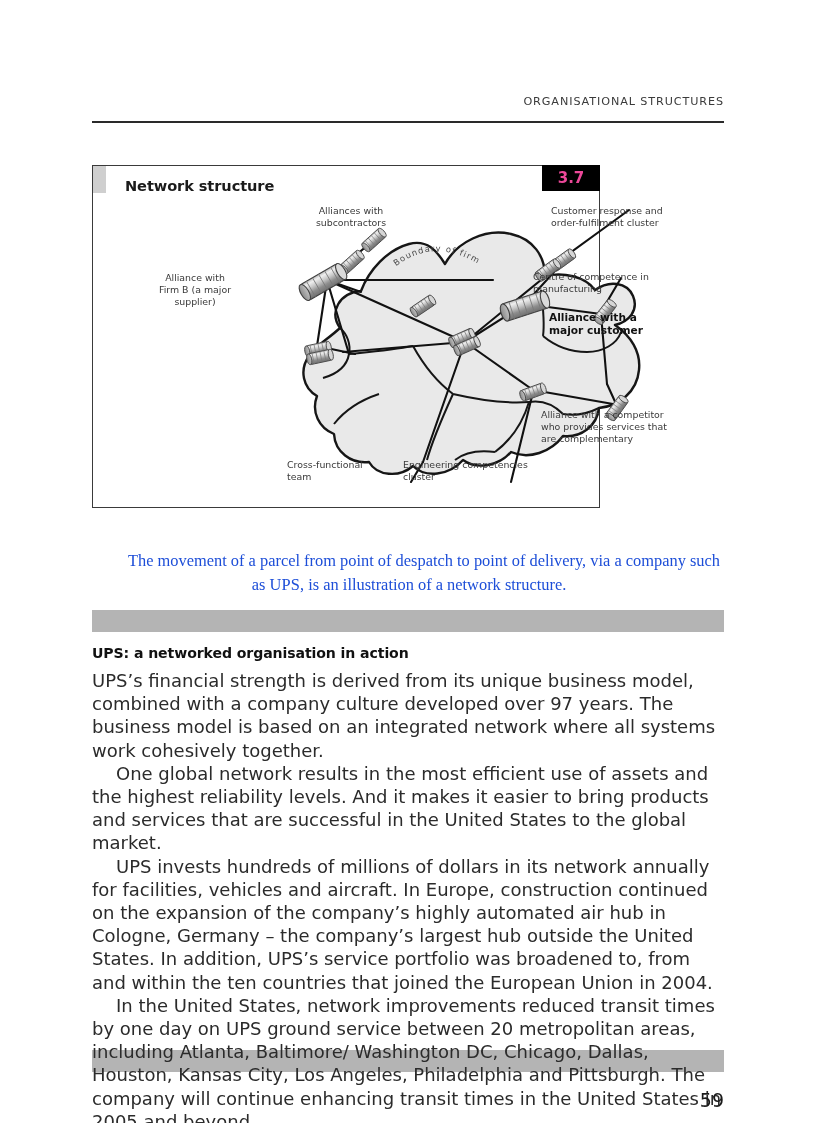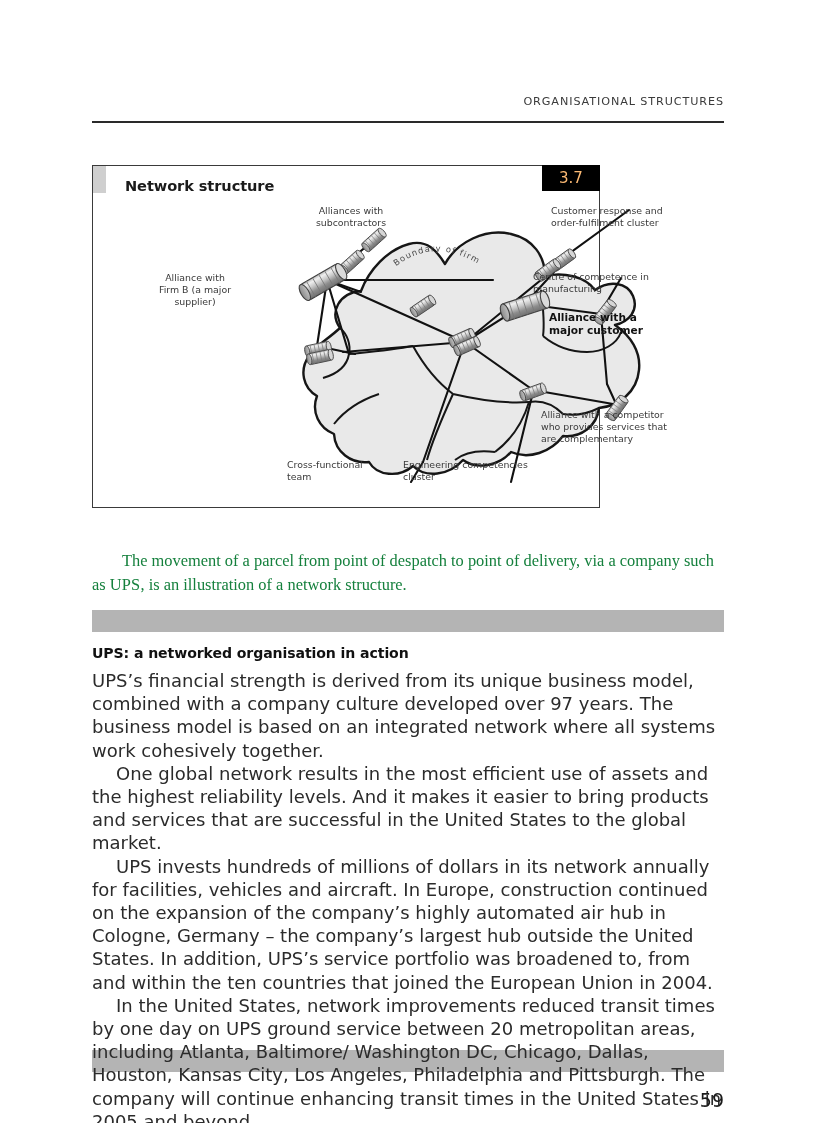--- a/index.html
+++ b/index.html
@@ -74,24 +74,24 @@
     color: #1b1b1b;
     letter-spacing: -0.1px;
   }
   .figure-badge {
     position: absolute;
     right: -1px;
     top: -1px;
     width: 58px;
     height: 26px;
     background: #000000;
-    color: #fdba74;
+    color: #ec4899;
     font-family: "DejaVu Sans", sans-serif;
     font-size: 15px;
-    font-weight: normal;
+    font-weight: bold;
     display: flex;
     align-items: center;
     justify-content: center;
     letter-spacing: 0px;
     text-align: center;
   }
 
   .figure-canvas {
     position: absolute;
     left: 0;
@@ -103,22 +103,22 @@
 
   
   .serif-para {
     position: absolute;
     left: 92px;
     top: 496px;
     width: 634px;
     font-family: "Liberation Serif", "DejaVu Serif", serif;
     font-size: 16.4px;
     line-height: 24px;
-    color: #15803d;
-    text-align: left;
+    color: #1d4ed8;
+    text-align: center;
     text-indent: 30px;
   }
   .smallcaps {
     font-variant: small-caps;
     font-size: 16.4px;
     letter-spacing: 0.2px;
   }
 
   
   .grey-bar {

